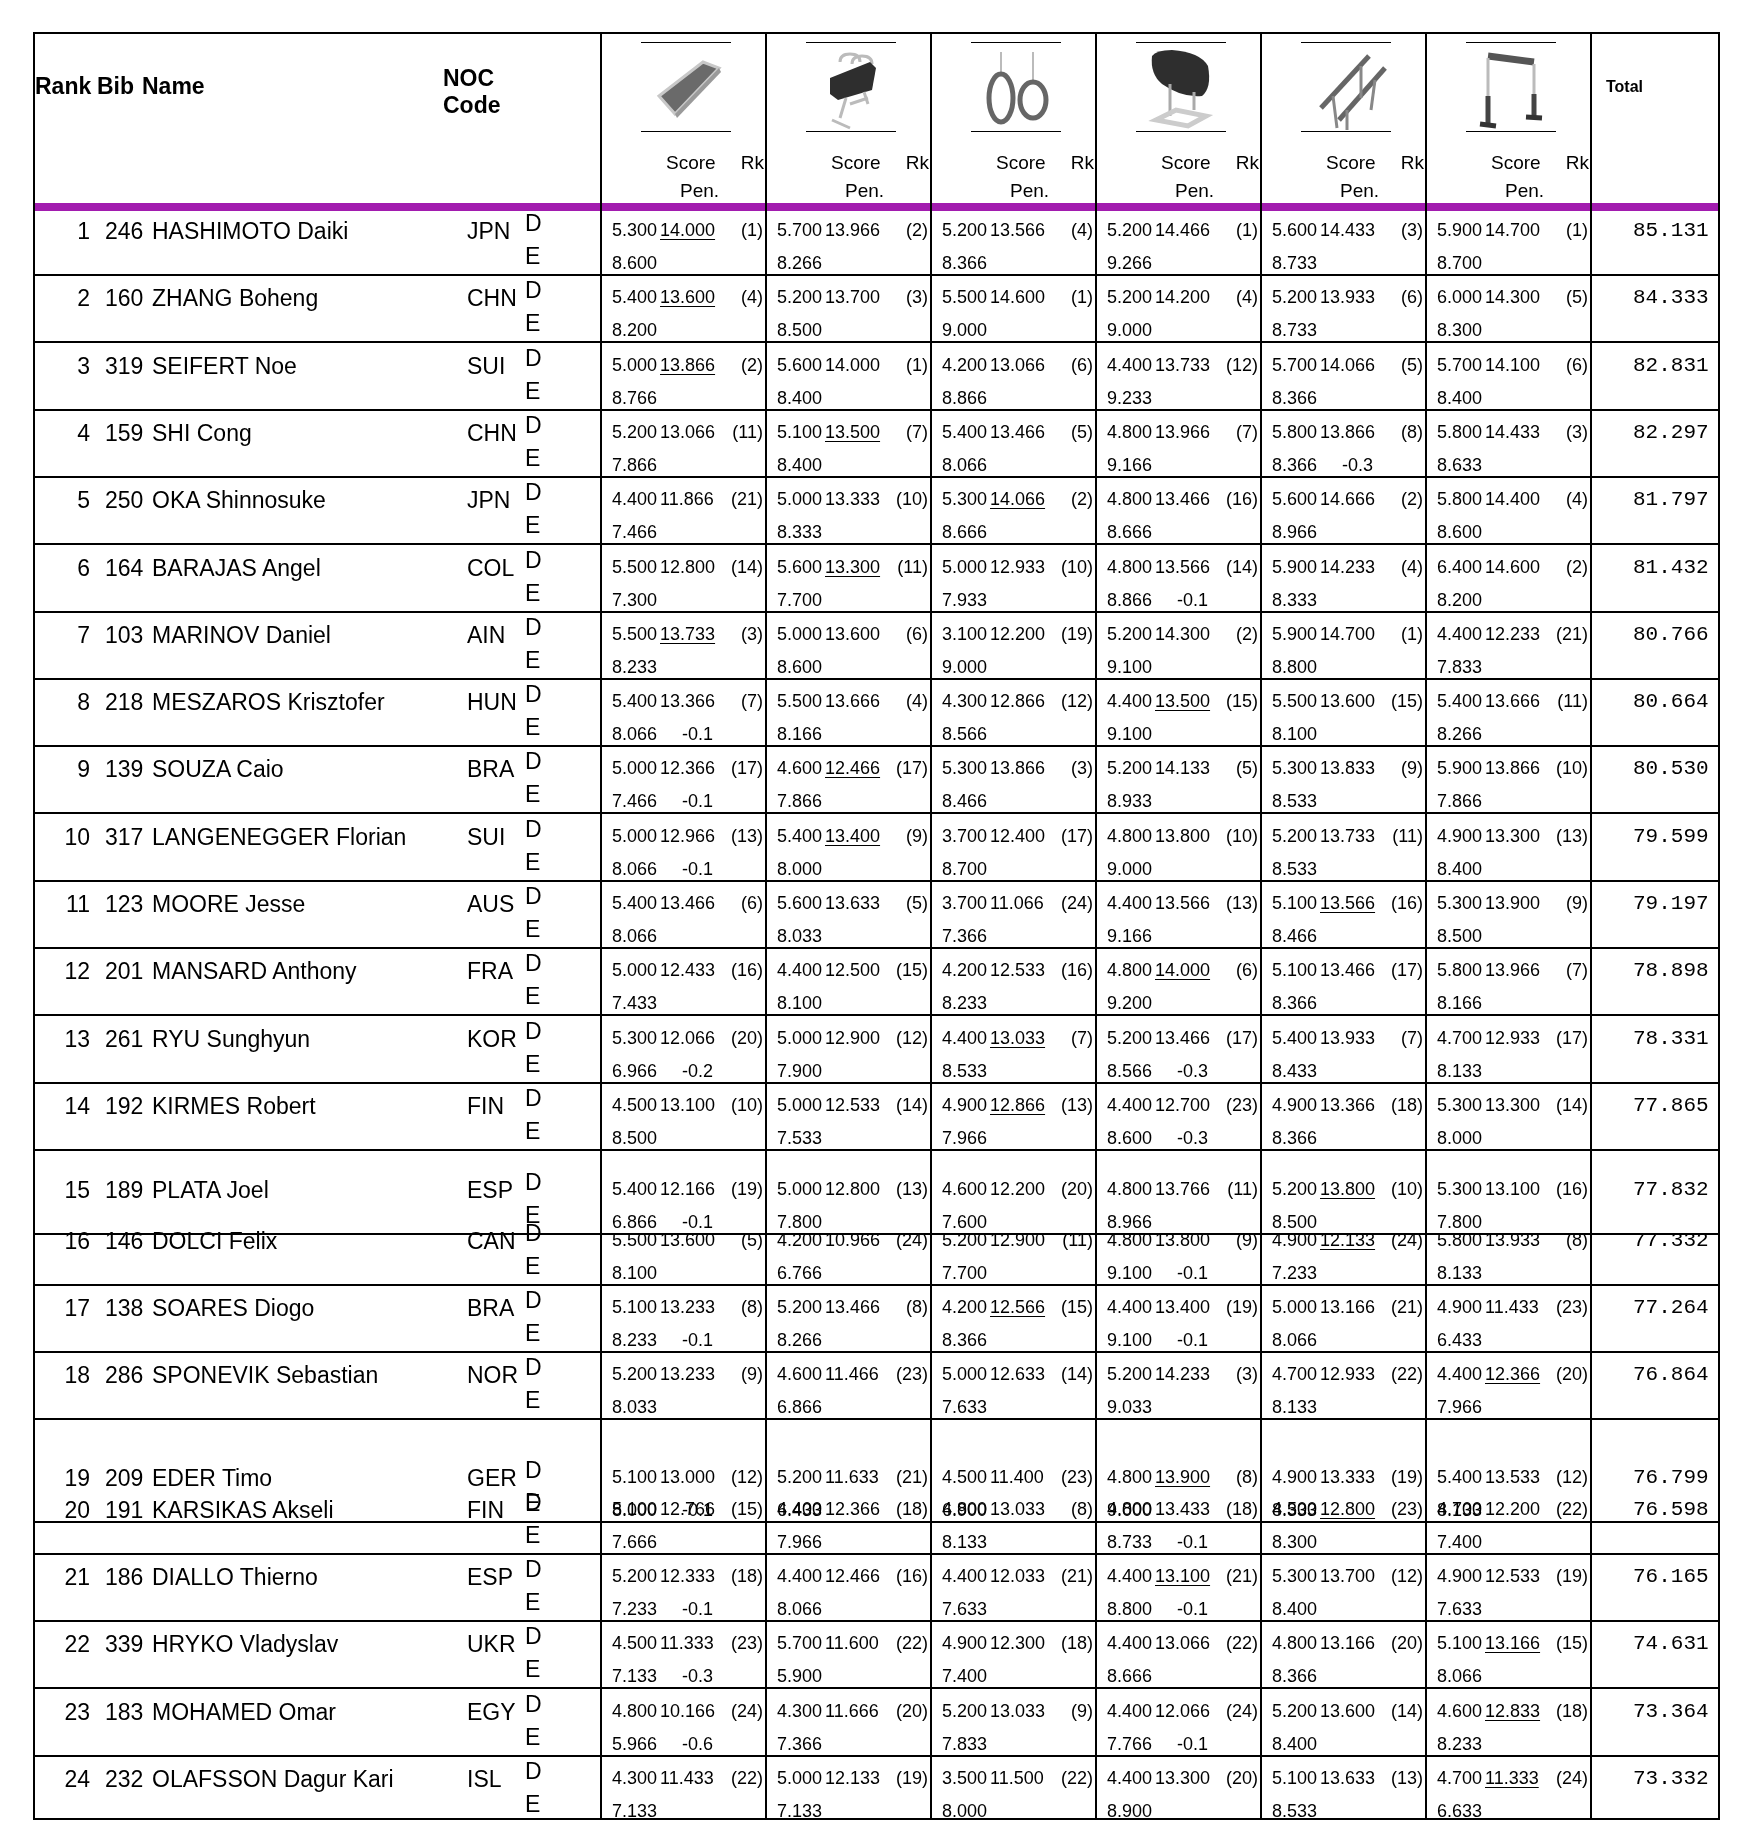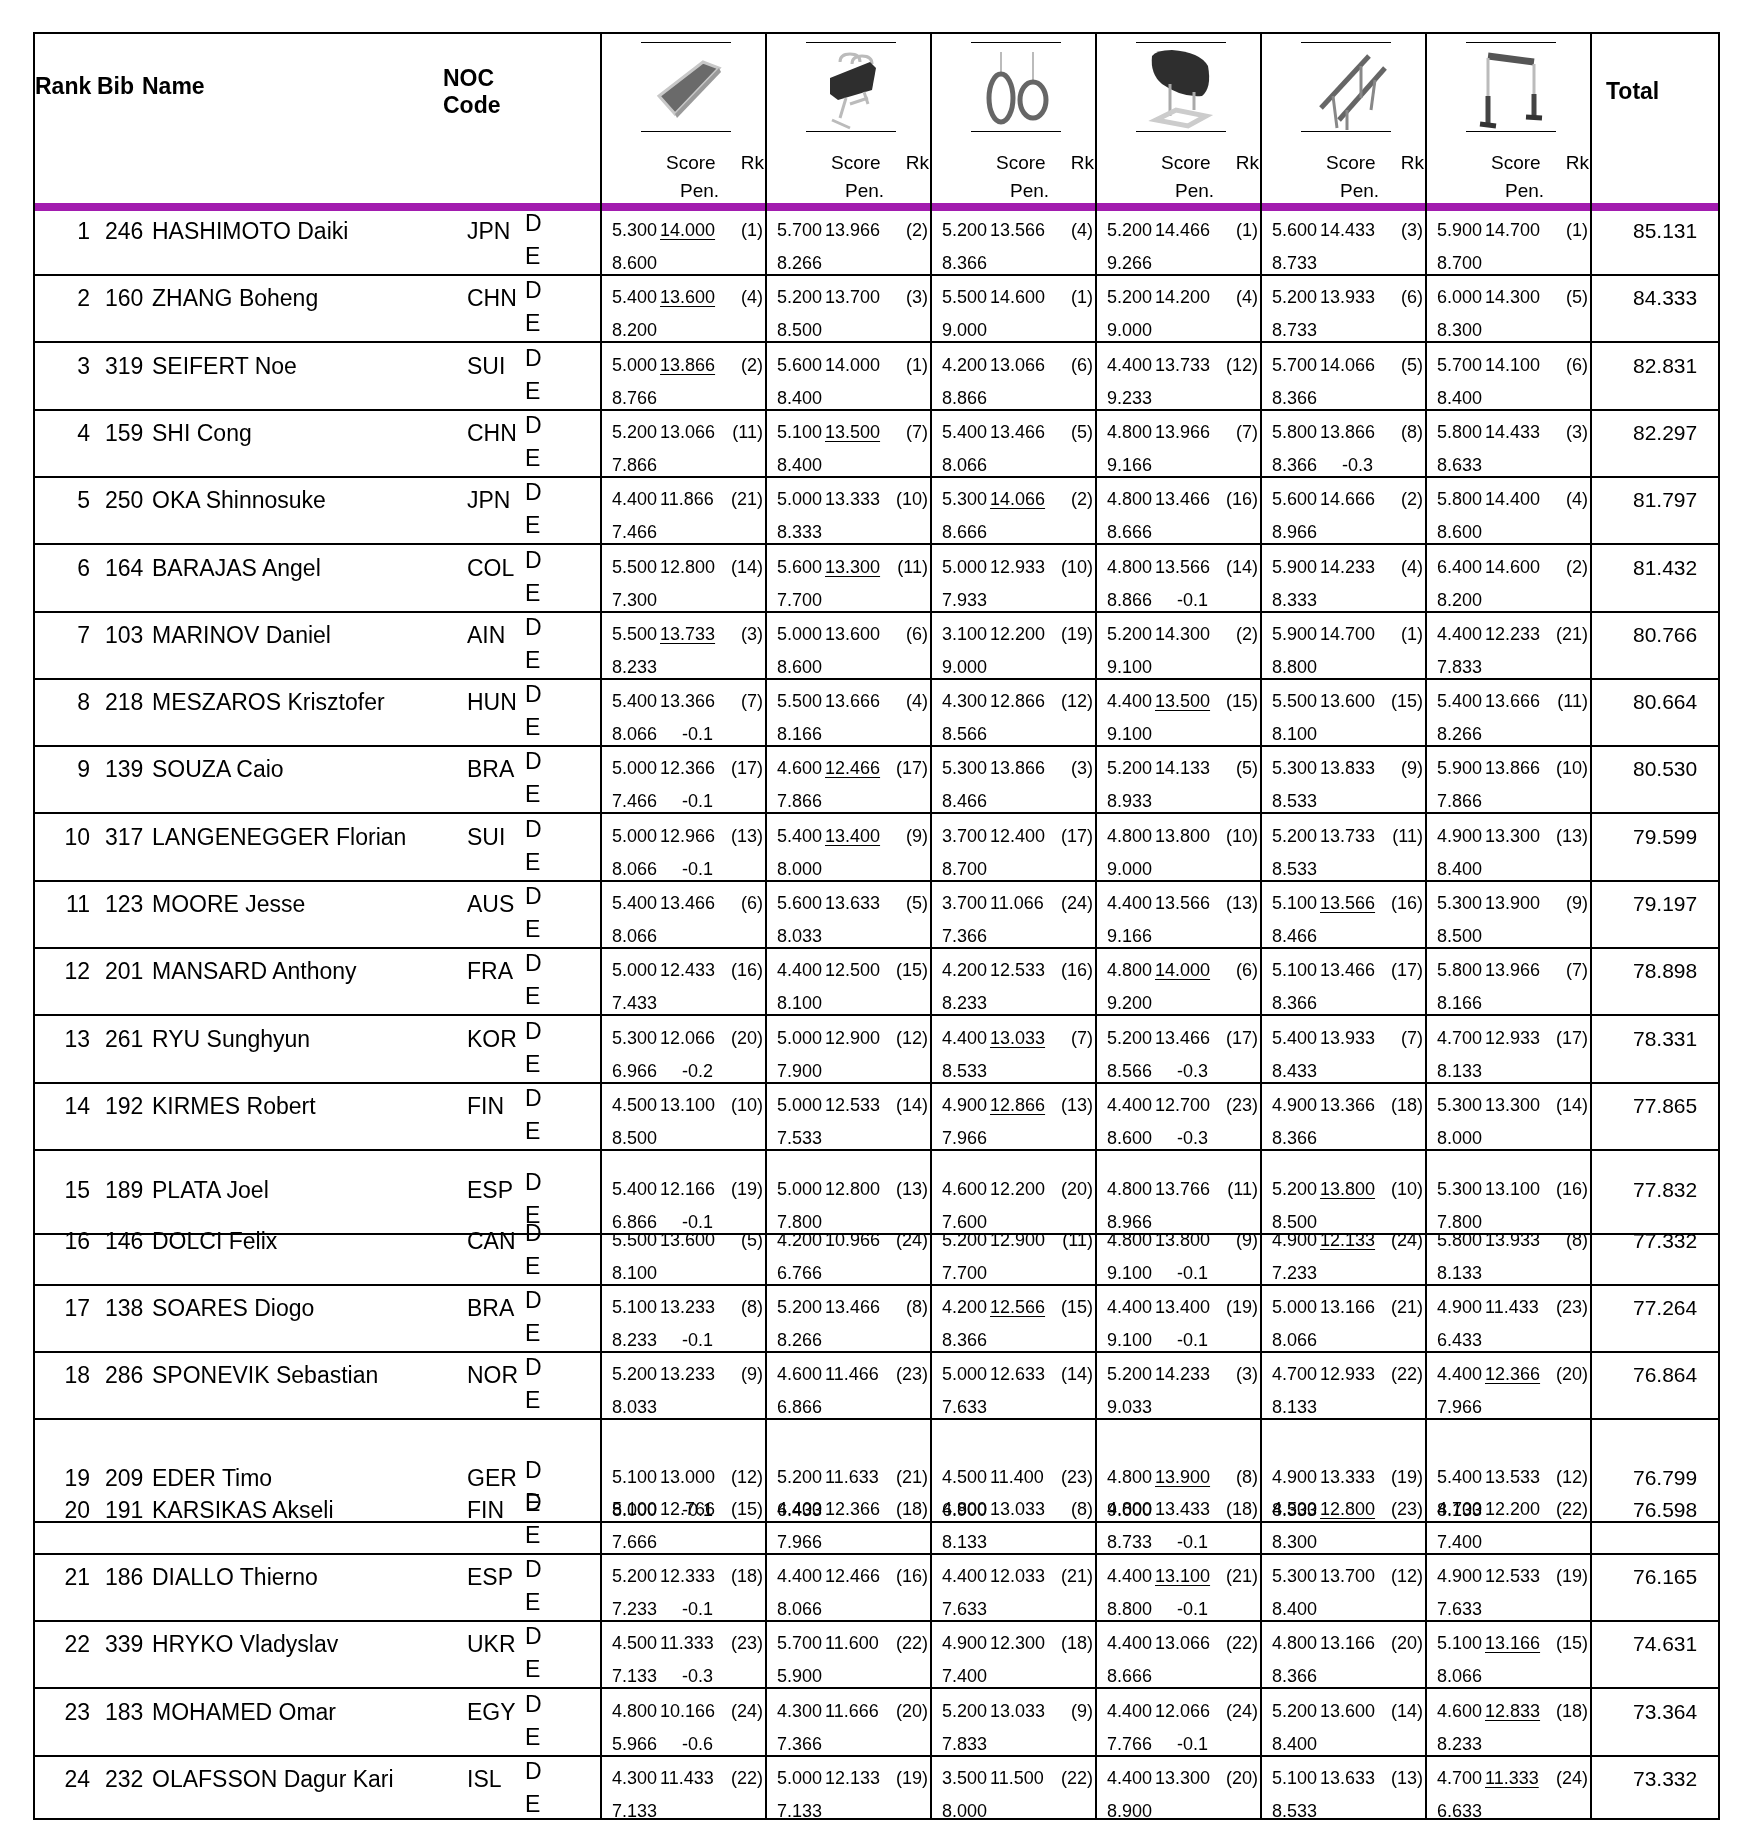--- a/index.html
+++ b/index.html
@@ -7,37 +7,37 @@
   .tbl { position:absolute; left:33px; top:32px; width:1687px; height:1788px; border:2px solid #000; box-sizing:border-box; }
   .hdr { position:absolute; left:0; top:0; width:100%; height:177px; border-bottom:8px solid #a21caf; box-sizing:border-box; }
   .hlabel { position:absolute; font-weight:bold; font-size:23px; white-space:nowrap; }
   .vline { position:absolute; top:0; bottom:0; width:2px; background:#000; }
   .ev-head { position:absolute; top:0; height:175px; width:165px; }
   .ev-head .line { position:absolute; left:39px; width:90px; height:1px; background:#000; }
   .ev-head .icon { position:absolute; left:39px; top:14px; width:90px; height:82px; }
   .ev-head .score { position:absolute; left:64px; top:118px; font-size:19px; }
   .ev-head .rk { position:absolute; right:3px; top:118px; font-size:19px; }
   .ev-head .pen { position:absolute; left:78px; top:146px; font-size:19px; }
-  .total-head { position:absolute; left:1571px; top:44px; font-size:23px; font-weight:bold; }
+  .total-head { position:absolute; left:1571px; top:44px; font-size:16px; font-weight:bold; }
   .row { position:absolute; left:0; width:100%; height:67px; border-bottom:2px solid #000; box-sizing:border-box; }
   .row:last-child { border-bottom:none; }
   .c-rank { position:absolute; right:calc(100% - 55px); top:9px; font-size:23px; text-align:right; }
   .c-bib { position:absolute; left:70px; top:9px; font-size:23px; }
   .c-name { position:absolute; left:117px; top:9px; font-size:23px; white-space:nowrap; }
   .c-noc { position:absolute; left:432px; top:9px; font-size:23px; }
   .c-d { position:absolute; left:490px; top:1px; font-size:23px; }
   .c-e { position:absolute; left:490px; top:34px; font-size:23px; }
   .ev { position:absolute; top:0; width:165px; height:65px; font-size:18px; }
   .ev .dv { position:absolute; left:10px; top:11px; }
   .ev .sc { position:absolute; left:58px; top:11px; }
   .ev .sc.u { text-decoration:underline; text-underline-offset:3px; }
   .ev .rk { position:absolute; right:4px; top:11px; }
   .ev .ev-e { position:absolute; left:10px; top:44px; }
   .ev .pen { position:absolute; left:80px; top:44px; }
-  .c-total { position:absolute; left:1598px; top:10px; font-size:21px; }
+  .c-total { position:absolute; left:1598px; top:10px; font-size:21px;font-family:Liberation Mono, monospace; }
 </style>
 </head>
 <body>
 
 <div class="tbl">
   <div class="hdr">
     <span class="hlabel" style="left:0px;top:39px;">Rank</span>
     <span class="hlabel" style="left:62px;top:39px;">Bib</span>
     <span class="hlabel" style="left:107px;top:39px;">Name</span>
     <span class="hlabel" style="left:408px;top:31px;">NOC</span>

